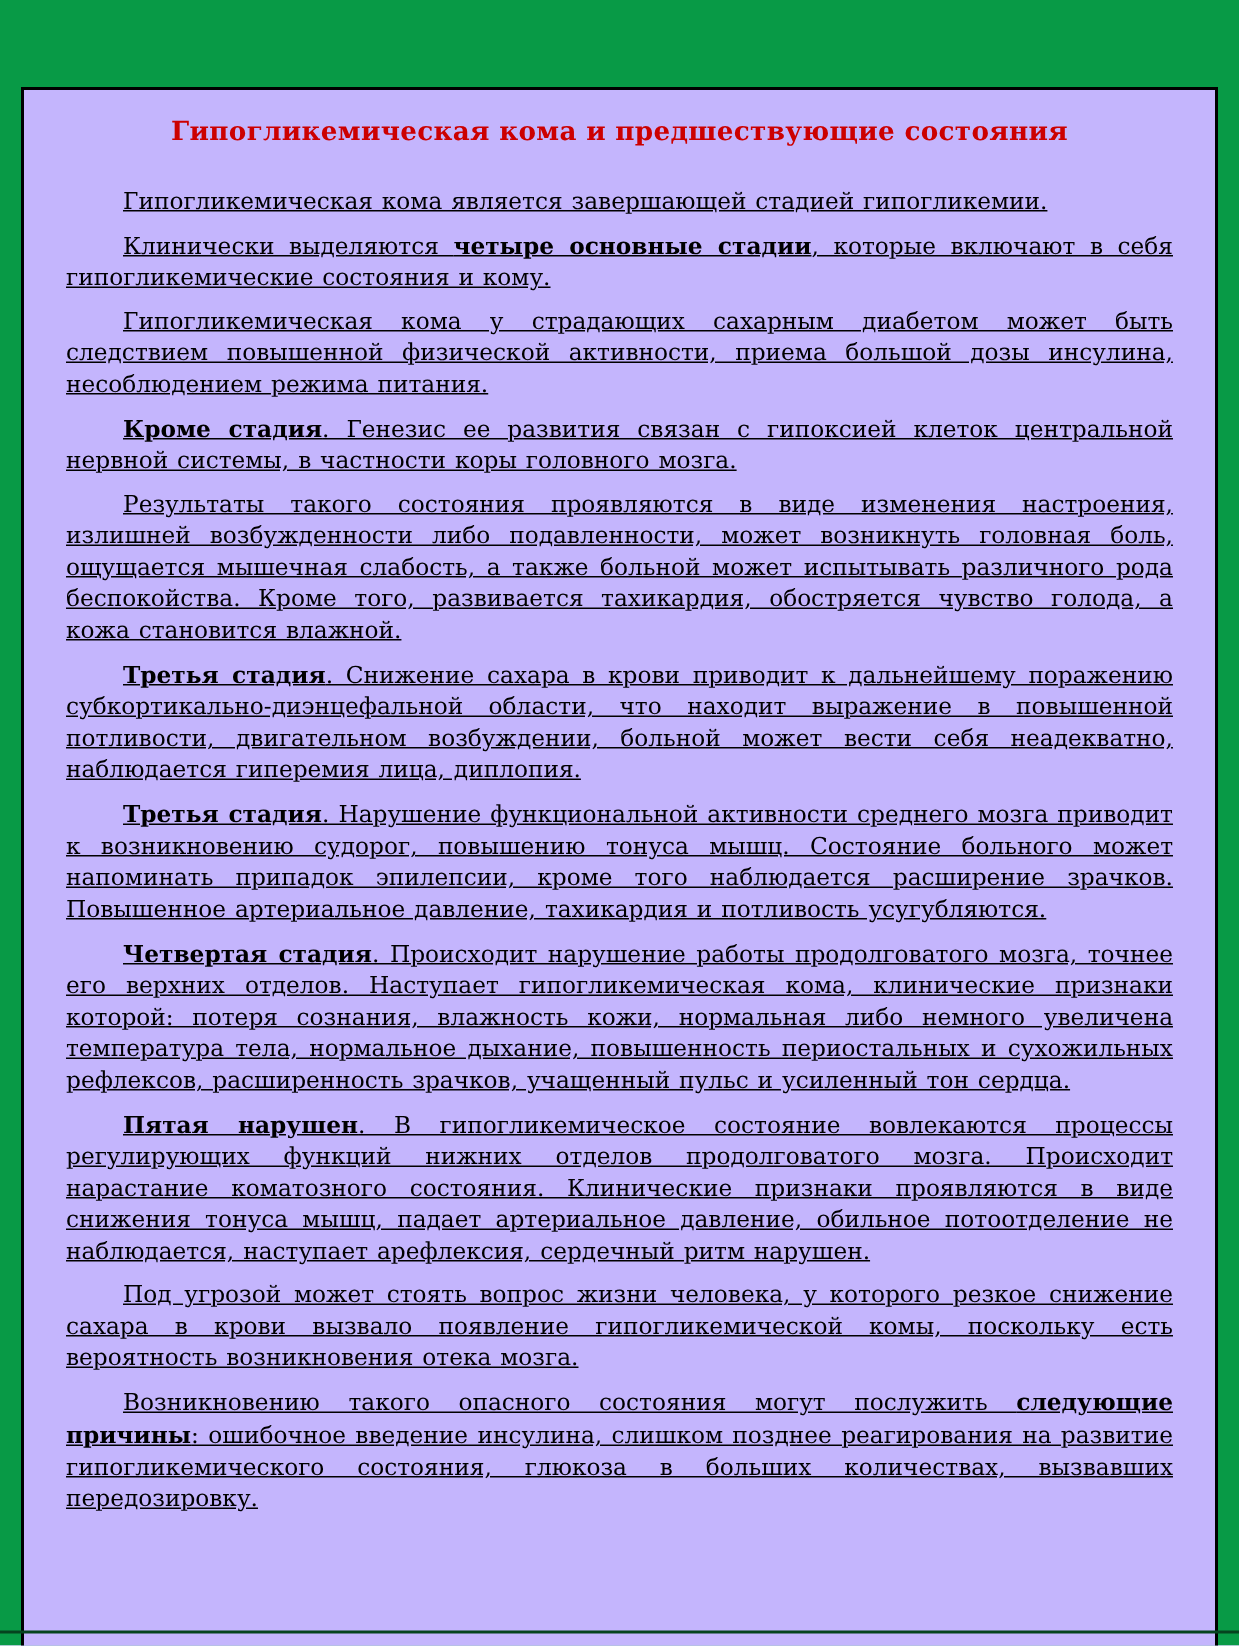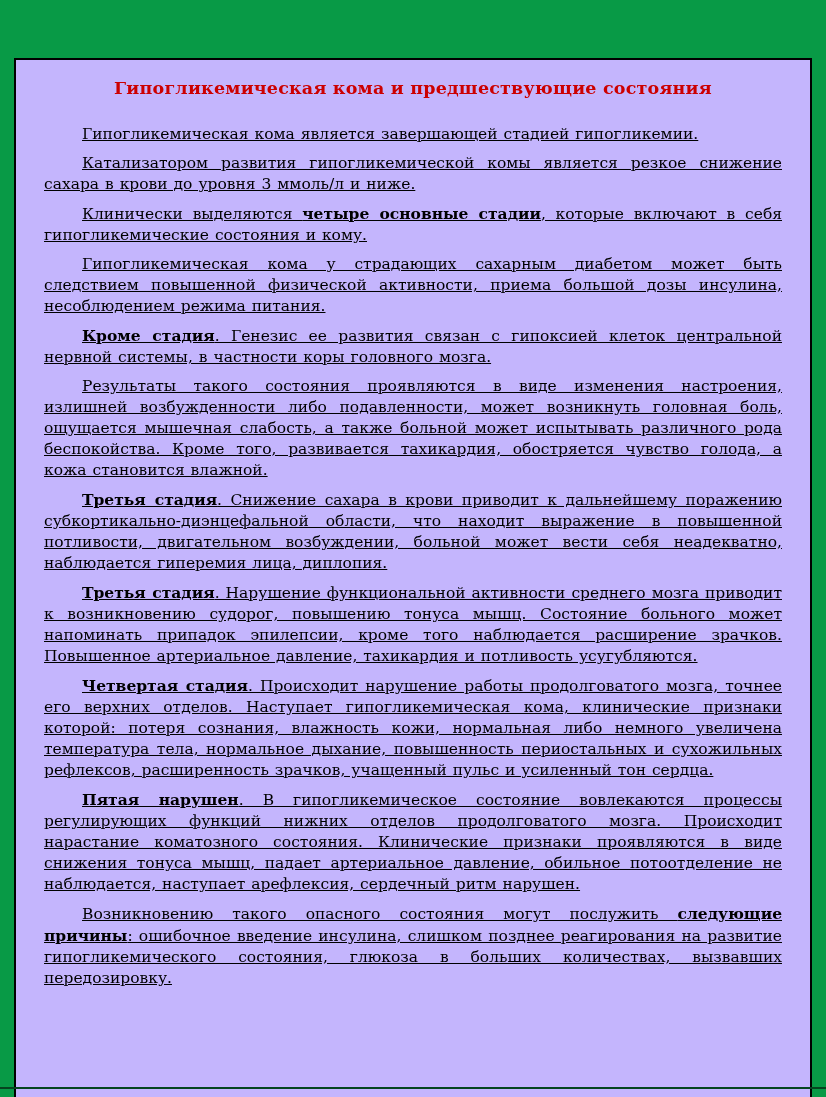--- a/index.html
+++ b/index.html
@@ -52,26 +52,26 @@
   .document-body p.para b { font-weight: bold; }
 </style>
 </head>
 <body>
 
 <div class="page">
   <div class="panel">
     <h1 class="doc-title" style="color: rgb(204, 0, 0);">Гипогликемическая кома и предшествующие состояния</h1>
     <div class="document-body">
         <p class="para">Гипогликемическая кома является завершающей стадией гипогликемии.</p>
-        <p class="para">Катализатором развития гипогликемической комы является резкое снижение сахара в крови до уровня 3 ммоль/л и ниже.</p>
         <p class="para">Клинически выделяются <b>четыре основные стадии</b>, которые включают в себя гипогликемические состояния и кому.</p>
         <p class="para">Гипогликемическая кома у страдающих сахарным диабетом может быть следствием повышенной физической активности, приема большой дозы инсулина, несоблюдением режима питания.</p>
         <p class="para"><b>Кроме стадия</b>. Генезис ее развития связан с гипоксией клеток центральной нервной системы, в частности коры головного мозга.</p>
         <p class="para">Результаты такого состояния проявляются в виде изменения настроения, излишней возбужденности либо подавленности, может возникнуть головная боль, ощущается мышечная слабость, а также больной может испытывать различного рода беспокойства. Кроме того, развивается тахикардия, обостряется чувство голода, а кожа становится влажной.</p>
         <p class="para"><b>Третья стадия</b>. Снижение сахара в крови приводит к дальнейшему поражению субкортикально-диэнцефальной области, что находит выражение в повышенной потливости, двигательном возбуждении, больной может вести себя неадекватно, наблюдается гиперемия лица, диплопия.</p>
         <p class="para"><b>Третья стадия</b>. Нарушение функциональной активности среднего мозга приводит к возникновению судорог, повышению тонуса мышц.  Состояние больного может напоминать припадок эпилепсии, кроме того наблюдается расширение зрачков. Повышенное артериальное давление, тахикардия и потливость усугубляются.</p>
         <p class="para"><b>Четвертая стадия</b>. Происходит нарушение работы продолговатого мозга, точнее его верхних отделов. Наступает гипогликемическая кома, клинические признаки которой: потеря сознания, влажность кожи, нормальная либо немного увеличена температура тела, нормальное дыхание, повышенность периостальных и сухожильных рефлексов, расширенность зрачков, учащенный пульс и усиленный тон сердца.</p>
         <p class="para"><b>Пятая нарушен</b>. В гипогликемическое состояние вовлекаются процессы регулирующих функций нижних отделов продолговатого мозга. Происходит нарастание коматозного состояния. Клинические признаки проявляются в виде снижения тонуса мышц, падает артериальное давление, обильное потоотделение не наблюдается, наступает арефлексия, сердечный ритм нарушен.</p>
+        <p class="para">Под угрозой может стоять вопрос жизни человека, у которого резкое снижение сахара в крови вызвало появление гипогликемической комы, поскольку есть вероятность возникновения отека мозга.</p>
         <p class="para">Возникновению такого опасного состояния могут послужить <b>следующие причины</b>: ошибочное введение инсулина, слишком позднее реагирования на развитие гипогликемического состояния, глюкоза в больших количествах, вызвавших передозировку.</p>
       </div>
   </div>
   <div class="bottom-accent-line"></div>
 </div>
 
 </body></html>

